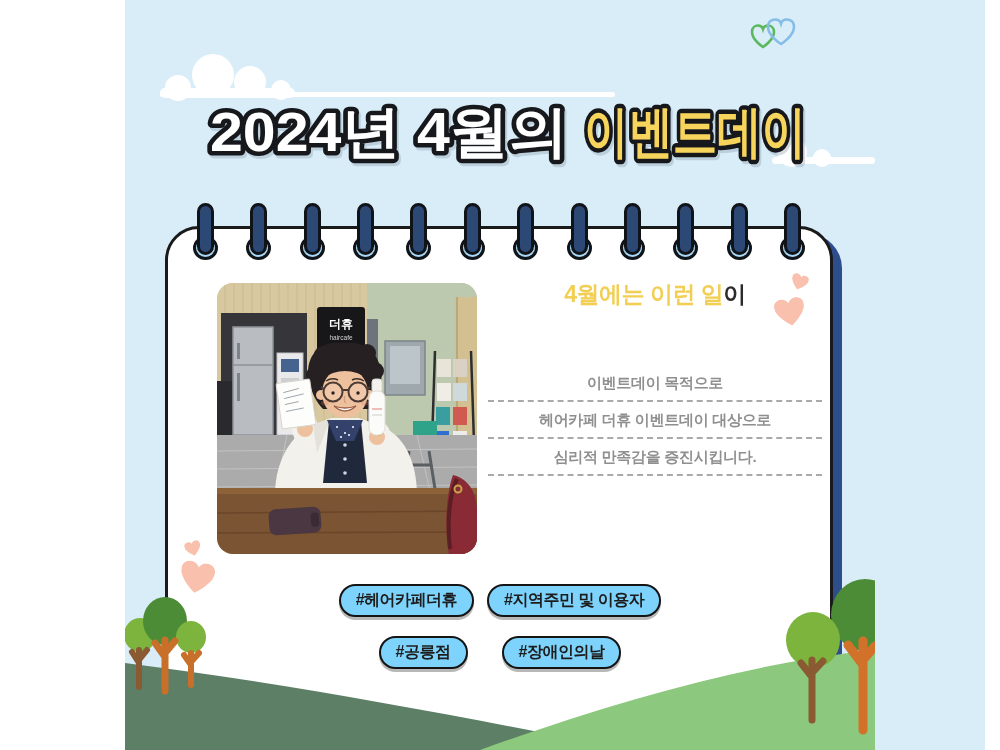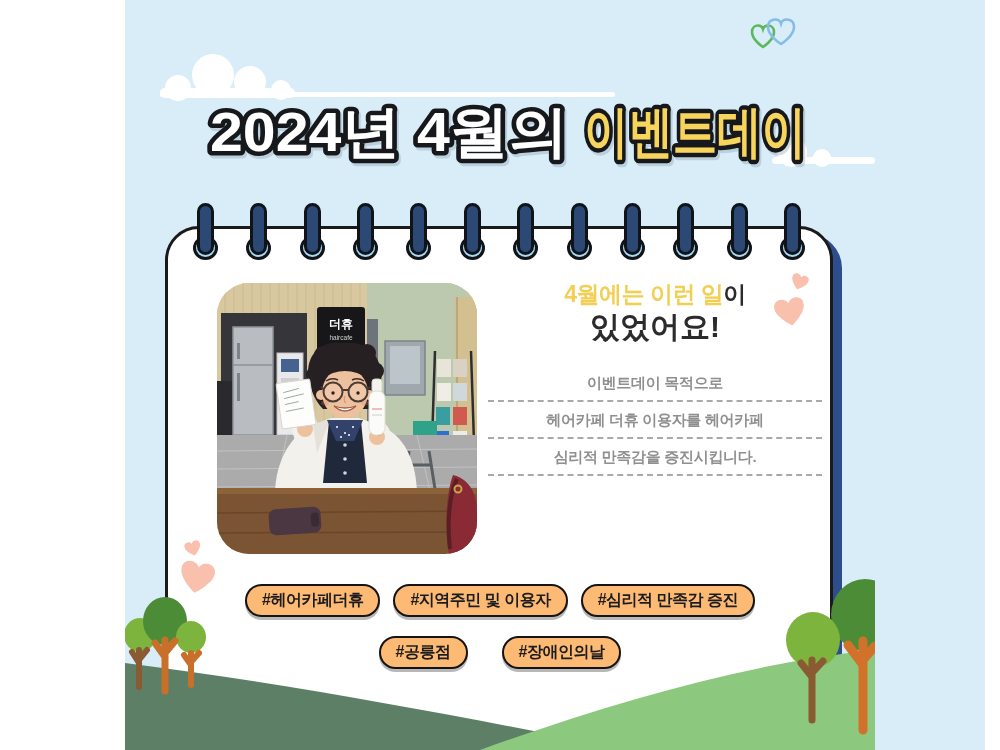--- a/index.html
+++ b/index.html
@@ -25,40 +25,40 @@
 
   
   .rings{position:absolute;left:72px;top:203px;width:604px;display:flex;justify-content:space-between;z-index:4;}
   .ring{position:relative;width:17px;height:52px;z-index:0;}
   .ring::before{content:'';position:absolute;inset:0;background:#2c4875;border:3px solid #101418;
                 border-radius:12px;z-index:2;}
   .ring::after{content:'';position:absolute;left:-4px;top:33px;width:19px;height:18px;background:#a8d9f6;
                border:3px solid #101418;border-radius:50%;z-index:1;}
 
   
-  .photo{position:absolute;left:92px;top:283px;width:260px;height:271px;border-radius:32px;
+  .photo{position:absolute;left:92px;top:283px;width:260px;height:271px;border-radius:16px;
          overflow:hidden;z-index:5;background:#d8c8a0;}
 
   
   .heading{position:absolute;left:362px;top:281px;width:336px;text-align:center;z-index:5;line-height:1.15;}
   .heading .l1{font-size:23px;font-weight:bold;letter-spacing:-.5px;}
   .heading .hl{color:#f2ce52;}
   .heading .rest{color:#2b2b2b;}
   .heading .l2{font-size:30px;font-weight:bold;color:#2b2b2b;margin-top:3px;}
 
   
   .purpose{position:absolute;left:363px;top:374px;width:334px;z-index:5;}
   .purpose .line{text-align:center;font-size:15px;color:#8f8f8f;font-weight:bold;
                  padding-bottom:7px;margin-bottom:9px;border-bottom:2px dashed #a9a9a9;letter-spacing:-.3px;}
 
   
   .tagrow{position:absolute;left:0;width:750px;display:flex;justify-content:center;z-index:5;}
   .row1{top:584px;gap:13px;}
   .row2{top:636px;gap:34px;}
-  .pill{background:#fdba74;border:2.5px solid #141414;border-radius:999px;padding:4px 15px;
+  .pill{background:#7dd3fc;border:2.5px solid #141414;border-radius:999px;padding:4px 15px;
         font-size:16px;font-weight:bold;color:#1c1c1c;box-shadow:0 3px 0 rgba(0,0,0,.28);
         white-space:nowrap;letter-spacing:-.5px;}
 
   
   .heart{position:absolute;z-index:5;pointer-events:none;}
 
   
   .landscape{position:absolute;left:0;top:545px;width:750px;height:205px;z-index:6;pointer-events:none;}
 </style>
 </head>
@@ -263,47 +263,45 @@
         </g>
 
         <path d="M236 192 C252 196 260 210 260 230 L260 272 L232 272 C228 248 228 214 236 192 Z" fill="#8a2a35"></path>
         <path d="M240 196 C232 212 230 240 233 266" stroke="#5a1e24" stroke-width="4" fill="none"></path>
         <circle cx="241" cy="206" r="3.5" fill="none" stroke="#caa24c" stroke-width="2"></circle>
       </svg>
     </div>
 
     <div class="heading">
       <div class="l1"><span class="hl">4월에는 이런 일</span><span class="rest">이</span></div>
-      <div class="l2">있었어요!</div>
     </div>
 
     <svg class="heart" style="left:666px;top:274px;transform:rotate(18deg);" width="17" height="16" viewBox="0 0 32 29">
       <path d="M16 29 C16 29 0 18 0 8 C0 2 5 0 8.5 0 C12 0 15 2.5 16 5 C17 2.5 20 0 23.5 0 C27 0 32 2 32 8 C32 18 16 29 16 29 Z" fill="#f9c0ae"></path>
     </svg>
     <svg class="heart" style="left:650px;top:298px;transform:rotate(-10deg);" width="30" height="28" viewBox="0 0 32 29">
       <path d="M16 29 C16 29 0 18 0 8 C0 2 5 0 8.5 0 C12 0 15 2.5 16 5 C17 2.5 20 0 23.5 0 C27 0 32 2 32 8 C32 18 16 29 16 29 Z" fill="#f9c0ae"></path>
     </svg>
 
     <div class="purpose">
       <div class="line">이벤트데이 목적으로</div>
-      <div class="line">헤어카페 더휴 이용자를 헤어카페</div>
+      <div class="line">헤어카페 더휴 이벤트데이 대상으로</div>
       <div class="line">심리적 만족감을 증진시킵니다.</div>
     </div>
 
     <svg class="heart" style="left:60px;top:541px;transform:rotate(-15deg);" width="16" height="15" viewBox="0 0 32 29">
       <path d="M16 29 C16 29 0 18 0 8 C0 2 5 0 8.5 0 C12 0 15 2.5 16 5 C17 2.5 20 0 23.5 0 C27 0 32 2 32 8 C32 18 16 29 16 29 Z" fill="#f9c0ae"></path>
     </svg>
     <svg class="heart" style="left:55px;top:562px;transform:rotate(10deg);" width="34" height="31" viewBox="0 0 32 29">
       <path d="M16 29 C16 29 0 18 0 8 C0 2 5 0 8.5 0 C12 0 15 2.5 16 5 C17 2.5 20 0 23.5 0 C27 0 32 2 32 8 C32 18 16 29 16 29 Z" fill="#f9c0ae"></path>
     </svg>
 
     <div class="tagrow row1">
       <div class="pill">#헤어카페더휴</div>
       <div class="pill">#지역주민 및 이용자</div>
-      <div class="pill">#심리적 만족감 증진</div>
     </div>
     <div class="tagrow row2">
       <div class="pill">#공릉점</div>
       <div class="pill">#장애인의날</div>
     </div>
 
     <svg class="landscape" viewBox="0 0 750 205">
 
       <path d="M0 118 C160 138 340 172 505 205 L0 205 Z" fill="#5d7f66"></path>
 

